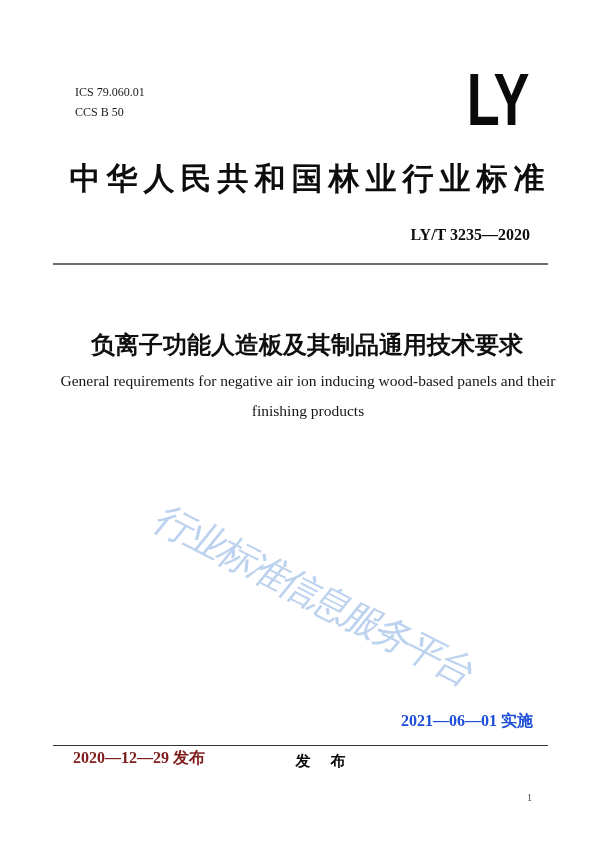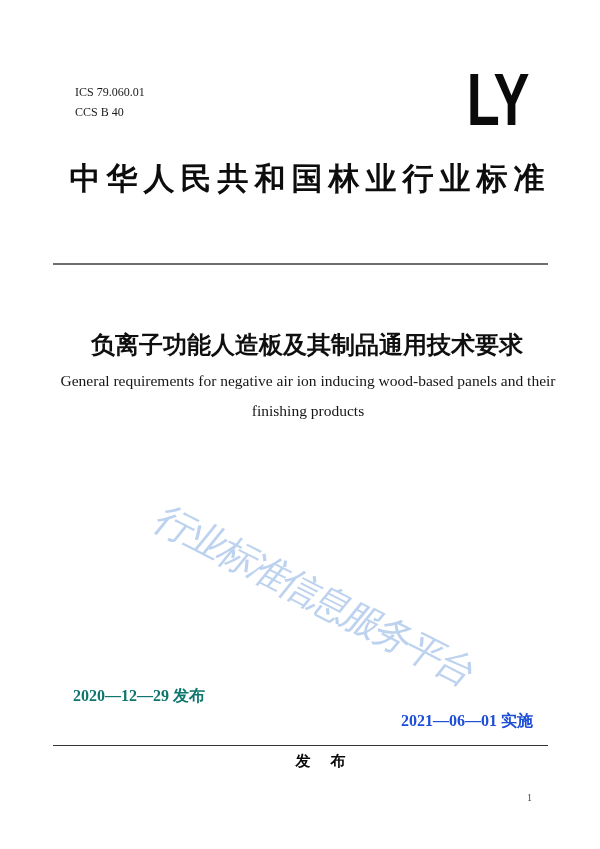--- a/index.html
+++ b/index.html
@@ -121,25 +121,25 @@
     color: #bdd2ee;
     white-space: nowrap;
     pointer-events: none;
     user-select: none;
   }
 
   
   .issue-date {
     position: absolute;
     left: 73px;
-    top: 686px;
+    top: 748px;
     font-family: "Liberation Serif", serif;
     font-size: 16px;
     font-weight: 700;
-    color: #0f766e;
+    color: #7f1d1d;
   }
   .implement-date {
     position: absolute;
     right: 67px;
     top: 711px;
     font-family: "Liberation Serif", serif;
     font-size: 16px;
     font-weight: 700;
     color: #1d4ed8;
   }
@@ -190,27 +190,28 @@
     color: #4a4a4a;
   }
 </style>
 </head>
 <body>
 
 <div class="page">
 
   <div class="ics-block">
     <div>ICS 79.060.01</div>
-    <div>CCS B 40</div>
+    <div>CCS B 50</div>
   </div>
 
   <div class="ly-logo">LY</div>
 
   <div class="org-title">中华人民共和国林业行业标准</div>
 
+  <div class="std-number">LY/T 3235—2020</div>
 
   <div class="rule-top"></div>
 
   <div class="doc-title">负离子功能人造板及其制品通用技术要求</div>
 
   <div class="doc-subtitle">
     <div>General requirements for negative air ion inducing wood-based panels and their</div>
     <div>finishing products</div>
   </div>
 

